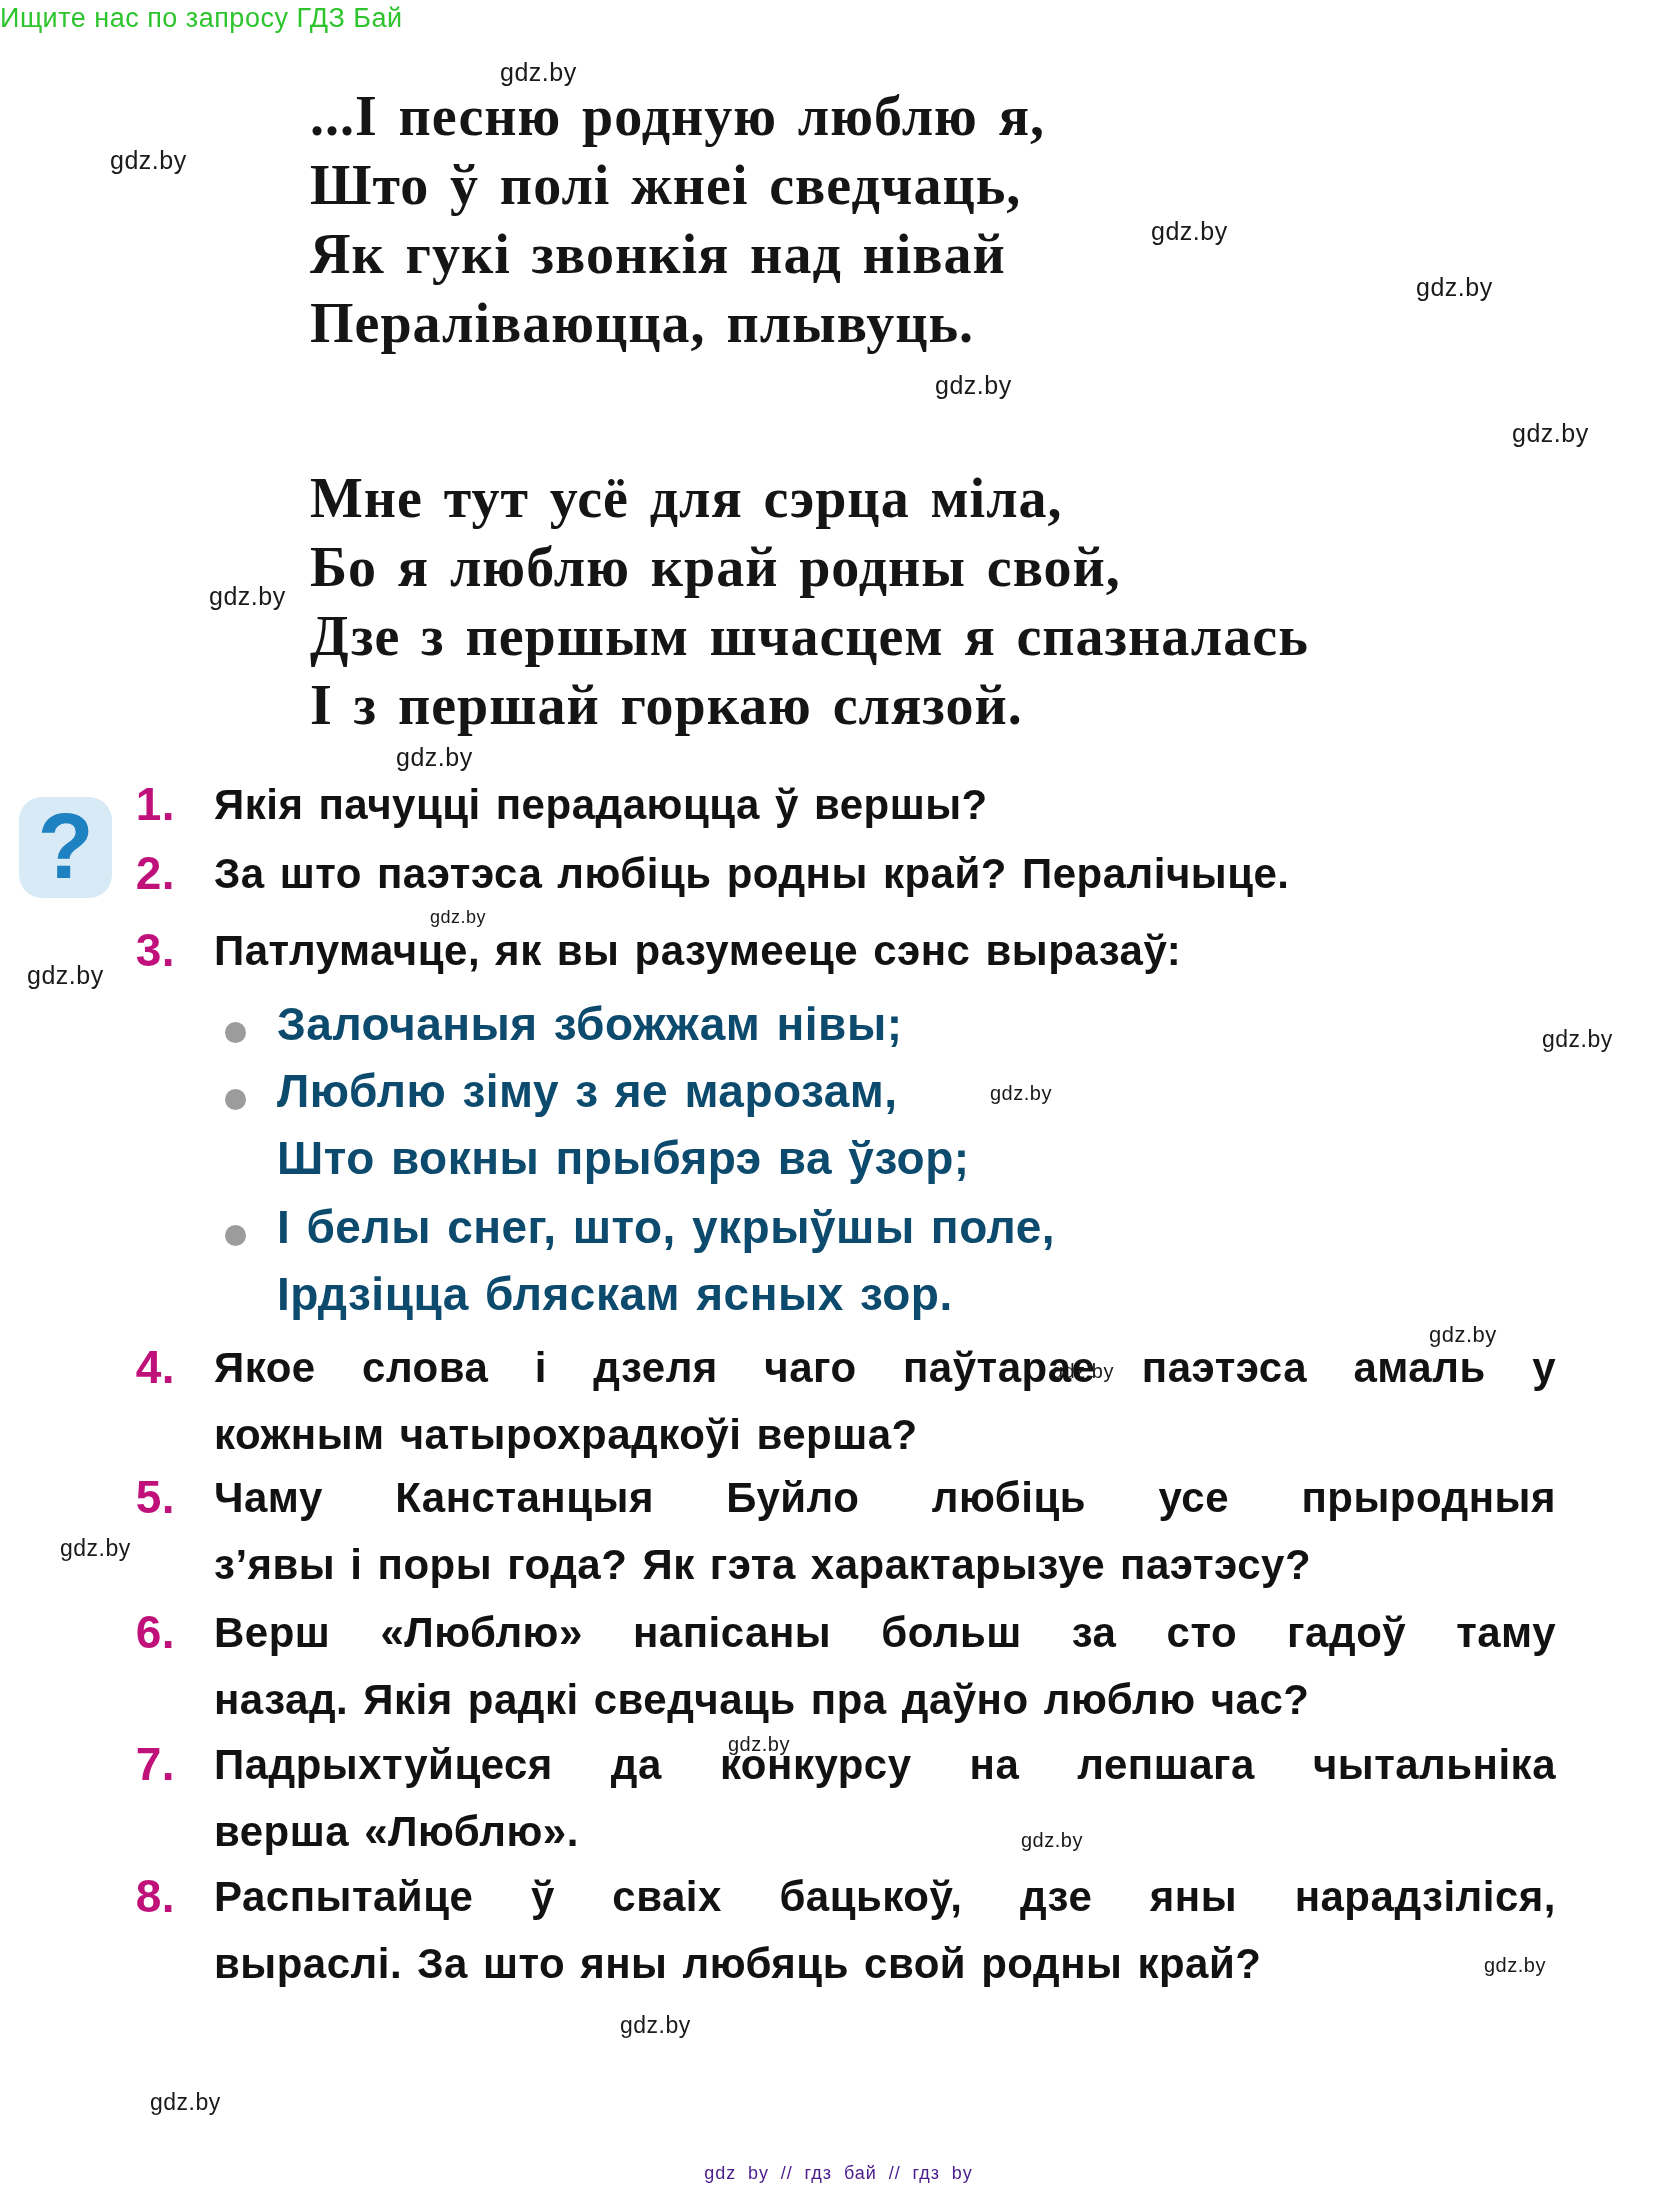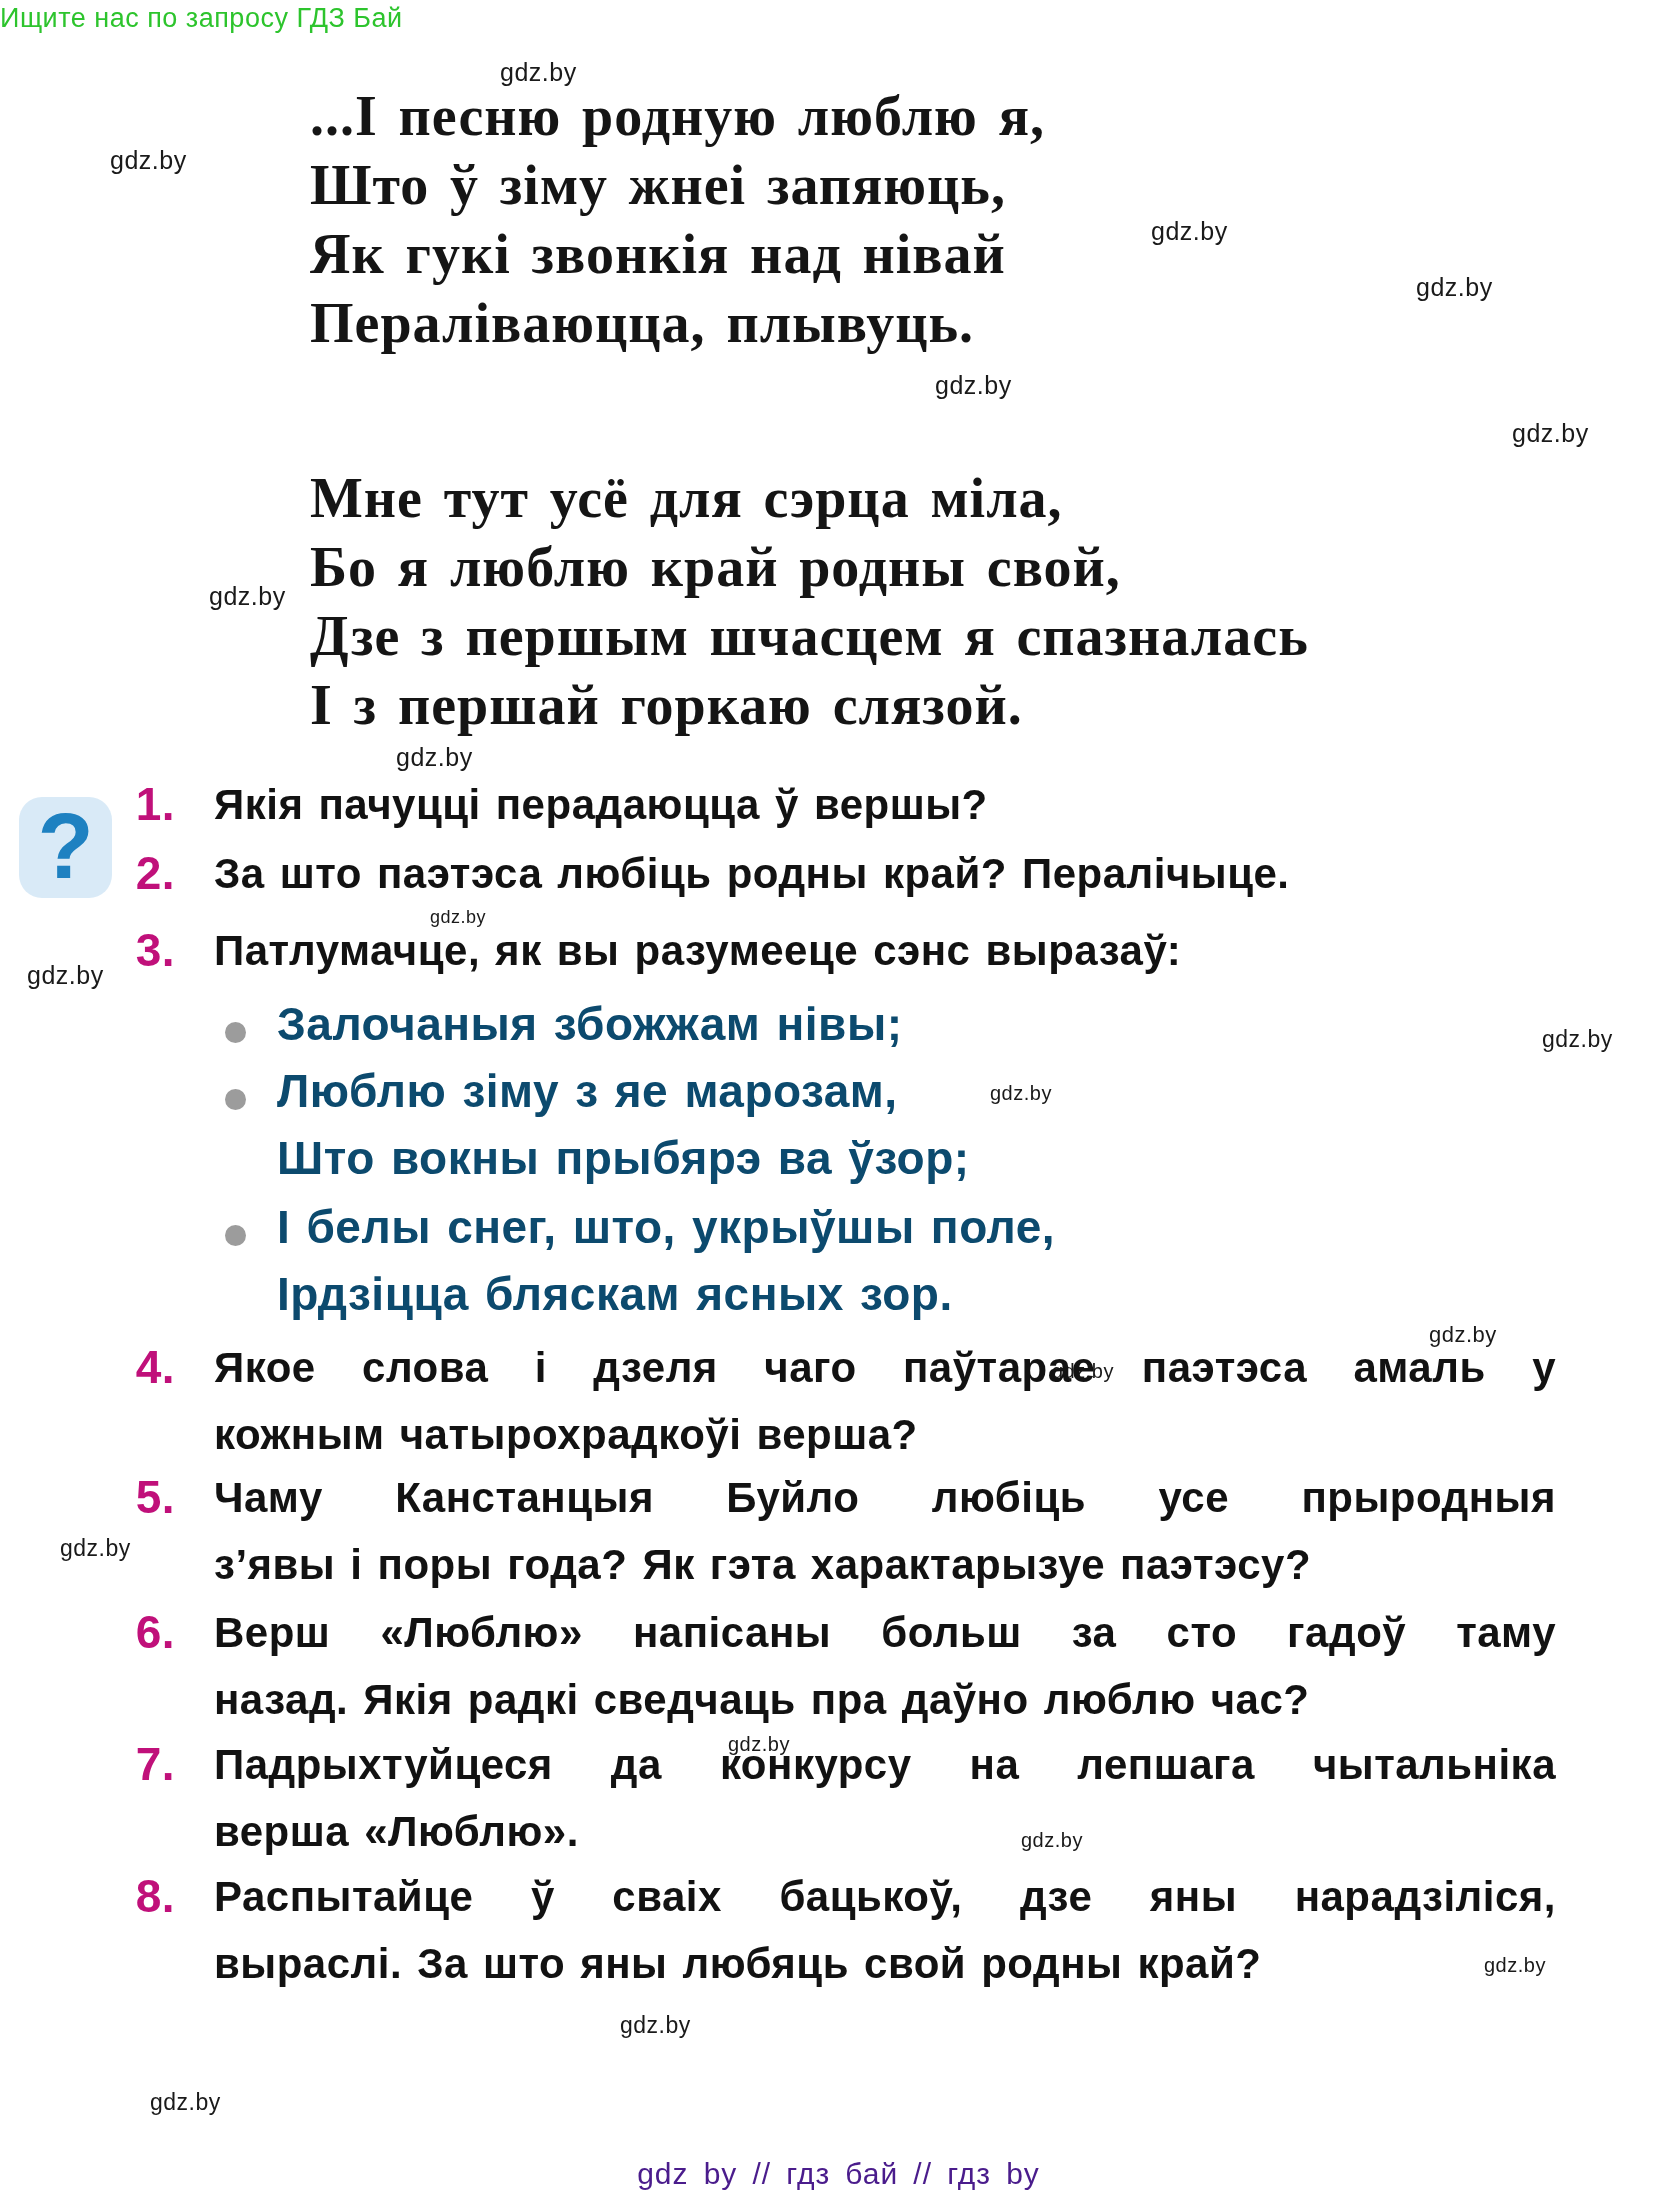--- a/index.html
+++ b/index.html
@@ -52,21 +52,21 @@
     color:#0c4a6e;letter-spacing:0.5px;word-spacing:2.9px;white-space:nowrap;
   }
   
   .wm{
     position:absolute;color:#1A1A1A;font-family:"Liberation Sans",sans-serif;
     line-height:1.15;letter-spacing:0.5px;
   }
   
   .footer{
     position:absolute;top:2158px;left:0;width:100%;text-align:center;
-    font-size:30px;line-height:31px;color:#4A1C8C;letter-spacing:1px;word-spacing:5.8px;
+    font-size:18px;line-height:31px;color:#4A1C8C;letter-spacing:1px;word-spacing:5.8px;
   }
 </style>
 </head>
 <body>
 
 <div class="page">
 
   <div class="promo">Ищите нас по запросу ГДЗ Бай</div>
 
   <div id="wm-layer">
@@ -88,21 +88,21 @@
       <div class="wm" style="left: 728px; top: 1733px; font-size: 20px;">gdz.by</div>
       <div class="wm" style="left: 1021px; top: 1829px; font-size: 20px;">gdz.by</div>
       <div class="wm" style="left: 1484px; top: 1954px; font-size: 20px;">gdz.by</div>
       <div class="wm" style="left: 620px; top: 2012px; font-size: 23px;">gdz.by</div>
       <div class="wm" style="left: 150px; top: 2089px; font-size: 23px;">gdz.by</div>
     </div>
 
   <div class="poem">
     <div class="stanza">
       <div class="pline">...І песню родную люблю я,</div>
-      <div class="pline">Што ў зіму жнеі запяюць,</div>
+      <div class="pline">Што ў полі жнеі сведчаць,</div>
       <div class="pline">Як гукі звонкія над нівай</div>
       <div class="pline">Пераліваюцца, плывуць.</div>
     </div>
     <div class="stanza stanza2">
       <div class="pline">Мне тут усё для сэрца міла,</div>
       <div class="pline">Бо я люблю край родны свой,</div>
       <div class="pline">Дзе з першым шчасцем я спазналась</div>
       <div class="pline">І з першай горкаю слязой.</div>
     </div>
   </div>

